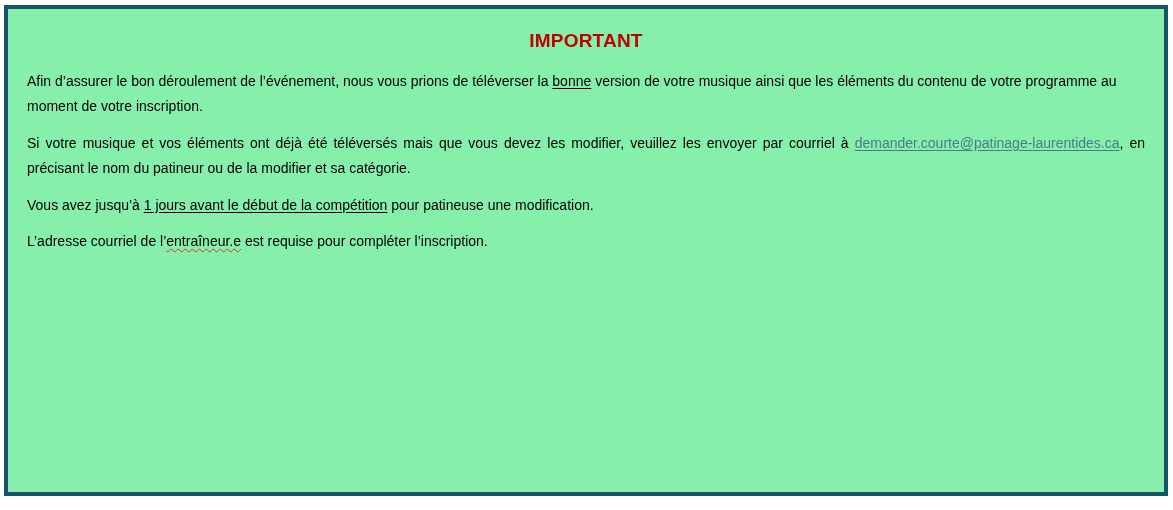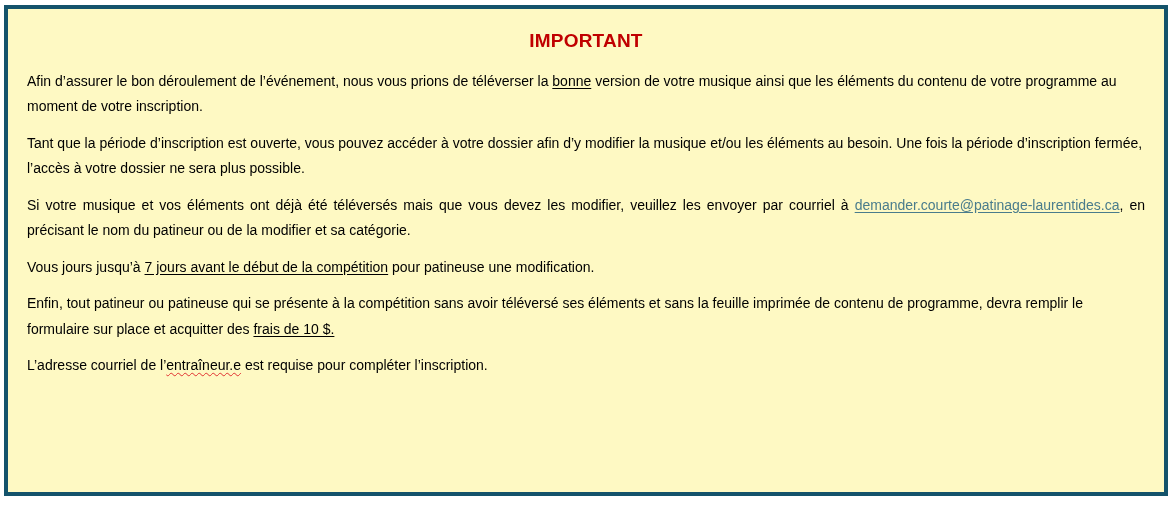--- a/index.html
+++ b/index.html
@@ -14,21 +14,21 @@
     overflow: hidden;
   }
 
   #notice-box {
     position: absolute;
     left: 4px;
     top: 5px;
     width: 1164px;
     height: 491px;
     box-sizing: border-box;
-    background: #fef9c3;
+    background: #86efac;
     border: 4px solid #14536b;
     padding: 0;
   }
 
   .inner {
     padding: 14px 19px 10px 19px;
   }
 
   .title {
     text-align: center;
@@ -84,25 +84,23 @@
 </head>
 <body>
 
 <div id="notice-box">
   <div class="inner">
 
     <div class="title">IMPORTANT</div>
 
     <p class="para"><span>Afin d’assurer le bon déroulement de l’événement, nous vous prions de téléverser la </span><span class="u">bonne</span><span> version de votre musique ainsi que les éléments du contenu de votre programme au moment de votre inscription.</span></p>
 
-    <p class="para"><span>Tant que la période d’inscription est ouverte, vous pouvez accéder à votre dossier afin d’y modifier la musique et/ou les éléments au besoin.  Une fois la période d’inscription fermée, l’accès à votre dossier ne sera plus possible.</span></p>
 
     <p class="para justify"><span>Si votre musique et vos éléments ont déjà été téléversés mais que vous devez les modifier, veuillez les envoyer par courriel à </span><a class="email" href="#">demander.courte@patinage-laurentides.ca</a><span>, en précisant le nom du patineur ou de la modifier et sa catégorie.</span></p>
 
-    <p class="para"><span>Vous jours jusqu’à </span><span class="u">7 jours avant le début de la compétition</span><span> pour patineuse une modification.</span></p>
+    <p class="para"><span>Vous avez jusqu’à </span><span class="u">1 jours avant le début de la compétition</span><span> pour patineuse une modification.</span></p>
 
 
-    <p class="para"><span>Enfin, tout patineur ou patineuse qui se présente à la compétition sans avoir téléversé ses éléments et sans la feuille imprimée de contenu de programme, devra remplir le formulaire sur place et acquitter des </span><span class="u">frais de 10 $.</span></p>
 
     <p class="para navy p-last"><span>L’adresse courriel de l’</span><span class="spell">entraîneur.e</span><span> est requise pour compléter l’inscription.</span></p>
 
   </div>
 </div>
 
 </body></html>

